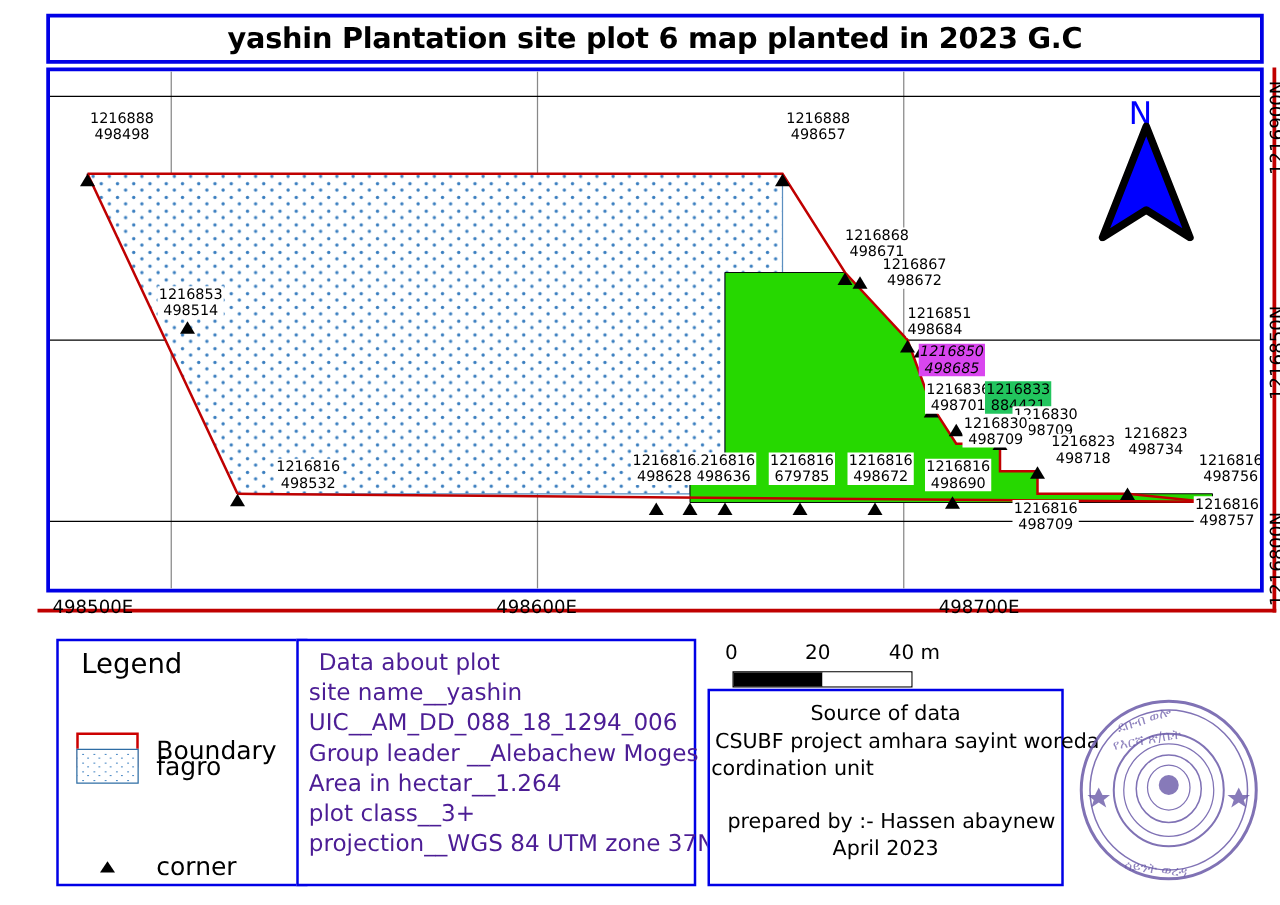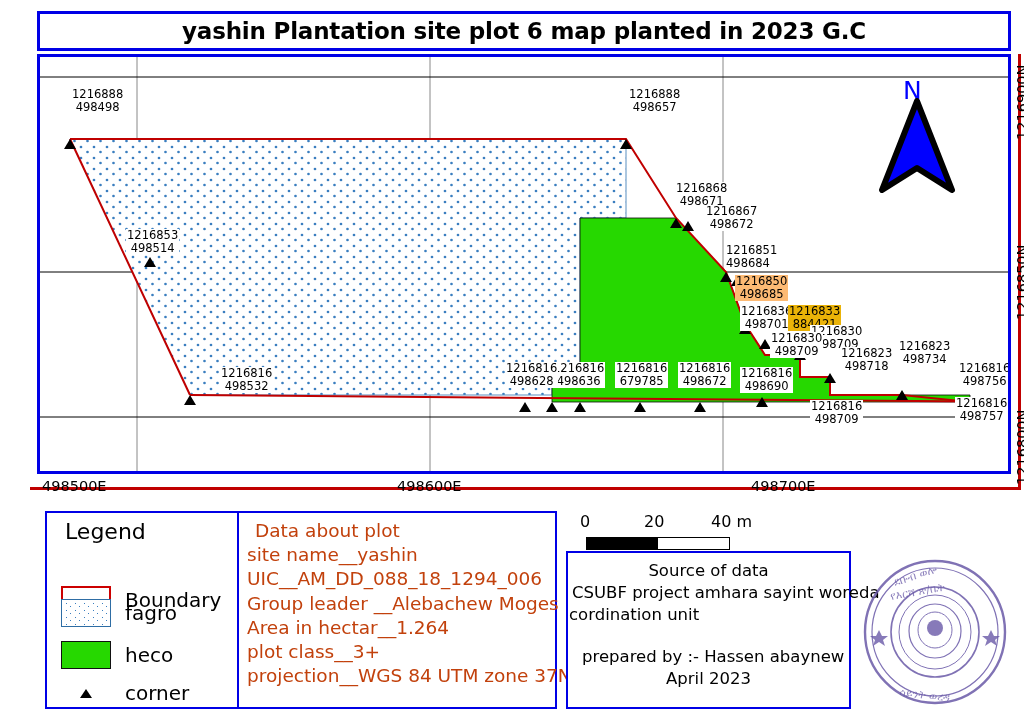--- a/index.html
+++ b/index.html
@@ -95,21 +95,21 @@
   }
   .tri-mark {
     width: 0; height: 0;
     border-left: 6px solid transparent;
     border-right: 6px solid transparent;
     border-bottom: 9px solid #000;
   }
 
   #data-lines { position: absolute; left: 8px; top: 6px; }
   .data-line {
-    font-size: 18.5px; color: #c2410c; line-height: 24.2px; white-space: nowrap;
+    font-size: 18.5px; color: #4c1d95; line-height: 24.2px; white-space: nowrap;
   }
   .data-line.first { padding-left: 8px; }
 
   
   #scale-wrap { position: absolute; left: 566px; top: 512px; width: 240px; height: 40px; }
   .scale-num {
     position: absolute; top: 0; font-size: 16px; color: #000;
   }
   #scale-bar { position: absolute; left: 20px; top: 25px; width: 144px; height: 13px; display: flex; border: 1px solid #000; }
   #scale-seg-a { width: 50%; background: #000; }
@@ -209,29 +209,29 @@
           <div>498671</div>
         </div>
         <div style="position: absolute; left: 665px; top: 148px; background: rgb(255, 255, 255); padding: 0px 1px; font-size: 11.5px; line-height: 13px; color: rgb(0, 0, 0); white-space: nowrap; text-align: center;">
           <div>1216867</div>
           <div>498672</div>
         </div>
         <div style="position: absolute; left: 685px; top: 187px; background: rgb(255, 255, 255); padding: 0px 1px; font-size: 11.5px; line-height: 13px; color: rgb(0, 0, 0); white-space: nowrap; text-align: left;">
           <div>1216851</div>
           <div>498684</div>
         </div>
-        <div style="position: absolute; left: 695px; top: 218px; background: #fdba74; padding: 0px 1px; font-size: 11.5px; line-height: 13px; color: rgb(0, 0, 0); white-space: nowrap; text-align: center;">
+        <div style="position: absolute; left: 695px; top: 218px; background: #d946ef; padding: 0px 1px; font-size: 11.5px; line-height: 13px; color: rgb(0, 0, 0); white-space: nowrap; text-align: center; font-style: italic;">
           <div>1216850</div>
           <div>498685</div>
         </div>
         <div style="position: absolute; left: 700px; top: 248px; background: rgb(255, 255, 255); padding: 0px 1px; font-size: 11.5px; line-height: 13px; color: rgb(0, 0, 0); white-space: nowrap; text-align: center;">
           <div>1216836</div>
           <div>498701</div>
         </div>
-        <div style="position: absolute; left: 748px; top: 248px; background: #eab308; padding: 0px 1px; font-size: 11.5px; line-height: 13px; color: rgb(0, 0, 0); white-space: nowrap; text-align: center;">
+        <div style="position: absolute; left: 748px; top: 248px; background: #22c55e; padding: 0px 1px; font-size: 11.5px; line-height: 13px; color: rgb(0, 0, 0); white-space: nowrap; text-align: center;">
           <div>1216833</div>
           <div>884421</div>
         </div>
         <div style="position: absolute; left: 770px; top: 268px; background: rgb(255, 255, 255); padding: 0px 1px; font-size: 11.5px; line-height: 13px; color: rgb(0, 0, 0); white-space: nowrap; text-align: center;">
           <div>1216830</div>
           <div>498709</div>
         </div>
         <div style="position: absolute; left: 730px; top: 275px; background: rgb(255, 255, 255); padding: 0px 1px; font-size: 11.5px; line-height: 13px; color: rgb(0, 0, 0); white-space: nowrap; text-align: center;">
           <div>1216830</div>
           <div>498709</div>
@@ -297,24 +297,20 @@
 
   <div id="legend-panel" class="panel">
     <div id="legend-title">Legend</div>
     <div class="legend-row" style="top:32px;margin-top:41px;">
       <div class="swatch-boundary"></div>
       <div class="legend-label">Boundary</div>
     </div>
     <div class="legend-row" style="top:86px;">
       <div class="swatch-fagro"></div>
       <div class="legend-label">fagro</div>
-    </div>
-    <div class="legend-row" style="top:128px;">
-      <div class="swatch-heco"></div>
-      <div class="legend-label">heco</div>
     </div>
     <div class="legend-row" style="top:168px;">
       <div class="swatch-corner">
         <div class="tri-mark"></div>
       </div>
       <div class="legend-label">corner</div>
     </div>
   </div>
 
   <div id="data-panel" class="panel">

